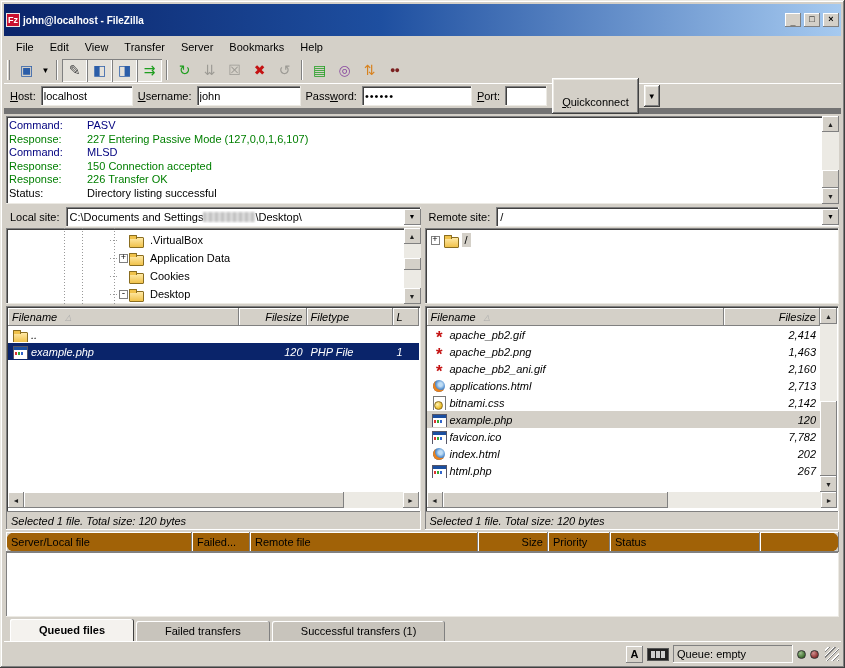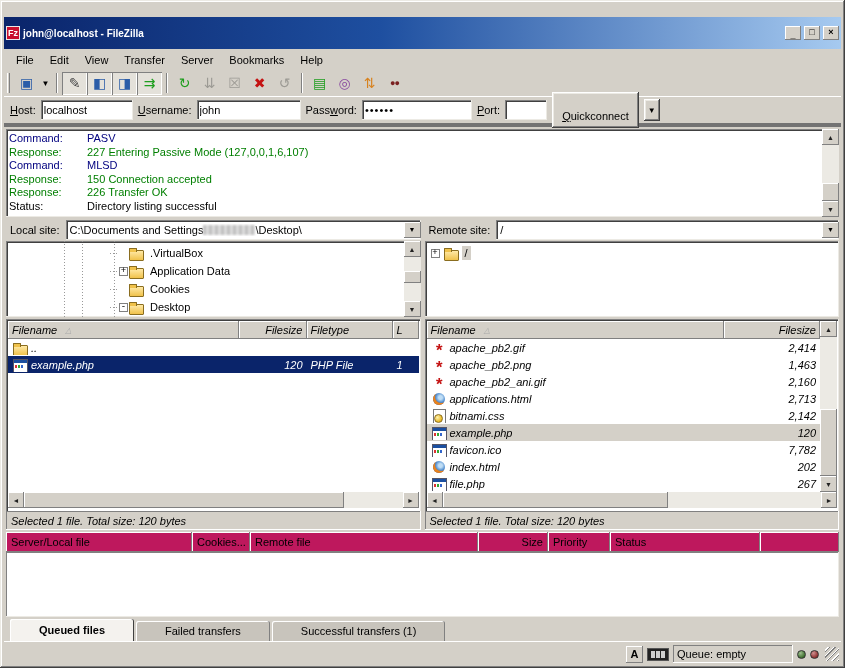--- a/index.html
+++ b/index.html
@@ -8,21 +8,21 @@
 
   .raised  { box-shadow: inset -1px -1px 0 #404040, inset 1px 1px 0 #fff, inset -2px -2px 0 #808080, inset 2px 2px 0 #ECEAE4; }
   .raised-thin { box-shadow: inset -1px -1px 0 #808080, inset 1px 1px 0 #fff; }
 
   .window { width:845px; height:668px; background:#D4D0C8; padding:4px;
             box-shadow: inset -1px -1px 0 #404040, inset 1px 1px 0 #ECEAE4, inset -2px -2px 0 #808080, inset 2px 2px 0 #fff;
             display:flex; flex-direction:column; }
 
   
   .titlebar { height:18px; flex:0 0 18px; background:linear-gradient(90deg,#0A246A 0%,#1E4FA0 45%,#A6CAF0 100%);
-              display:flex; align-items:center; padding:16px 2px; gap:3px;margin-top:13px; }
+              display:flex; align-items:center; padding:16px 2px; gap:3px; }
   .title-icon { width:14px; height:14px; background:#C8102E; color:#fff; font-weight:bold; font-size:9px;
                 display:flex; align-items:center; justify-content:center; border:1px solid #E8E8E8; flex:0 0 14px; }
   .title-text { color:#fff; font-weight:bold; font-size:10px; flex:1; white-space:nowrap; }
   .winbtn { width:16px; height:14px; background:#D4D0C8; display:flex; align-items:center; justify-content:center;
             font-size:9px; font-weight:bold; line-height:1; }
   .winbtn span { transform:translateY(-1px); }
   .winbtn.minimize span { transform:translateY(2px); }
 
   
   .menubar { height:21px; flex:0 0 21px; display:flex; align-items:center; padding-left:4px; }
@@ -35,21 +35,21 @@
   .tb-btn { width:25px; height:23px; display:flex; align-items:center; justify-content:center;
             font-size:14px; line-height:1; background:transparent; border:none; }
   .tb-btn.toggled { box-shadow: inset 1px 1px 0 #808080, inset -1px -1px 0 #fff; background:#E4E1DA; }
   .tb-btn.disabled { color:#9C9A94 !important; }
   .tb-drop { width:13px; height:23px; font-size:8px; display:flex; align-items:center; justify-content:center; border:none; background:transparent; }
   .c-blue{color:#2B5DA8} .c-green{color:#1F9E1F} .c-red{color:#C41212}
   .c-dark{color:#444} .c-orange{color:#D8821E} .c-maroon{color:#7A2020} .c-purple{color:#8A4AA0}
   .tb-btn.find-btn { font-size:9px; letter-spacing:-1px; font-weight:bold; }
 
   
-  .quickbar { height:30px; flex:0 0 30px; display:flex; align-items:center; gap:5px; padding:0 6px; border-bottom:4px solid #737373; }
+  .quickbar { height:30px; flex:0 0 30px; display:flex; align-items:center; gap:5px; padding:0 6px; border-bottom:6px solid #737373; }
   .qc-label { white-space:nowrap; }
   .u { text-decoration:underline; }
   .qc-input { height:20px; background:#fff; border:none; font:11px "Liberation Sans",sans-serif; padding:1px 3px;
               box-shadow: inset -1px -1px 0 #ECEAE4, inset 1px 1px 0 #808080, inset 2px 2px 0 #404040, inset -2px -2px 0 #fff; }
   .qc-host{width:92px} .qc-user{width:104px} .qc-pass{width:110px; letter-spacing:1px;} .qc-port{width:42px}
   .qc-btn { height:26px; padding:18px 10px; background:#D4D0C8; font:11px "Liberation Sans",sans-serif; border:none; }
   .qc-drop { width:16px; height:22px; background:#D4D0C8; border:none; font-size:8px; }
 
   
   .logpane { flex:0 0 88px; margin:2px 2px 1px 2px; background:#fff; display:flex; overflow:hidden;
@@ -133,21 +133,21 @@
   .cell.num { text-align:right; }
   .lc-name{flex:1 1 auto; min-width:0; display:flex; align-items:center;}
   .lc-size{width:68px; flex:0 0 68px;} .lc-type{width:86px; flex:0 0 86px;} .lc-mod{width:26px; flex:0 0 26px; padding-right:0;}
   .rc-name{flex:1 1 auto; min-width:0; display:flex; align-items:center;}
   .rc-size{width:96px; flex:0 0 96px;}
   .pane-status { height:19px; flex:0 0 19px; margin-top:1px; display:flex; align-items:center; padding:0 5px;
                  box-shadow: inset -1px -1px 0 #fff, inset 1px 1px 0 #808080; background:#D4D0C8; white-space:nowrap; overflow:hidden; }
 
   
   .queue { flex:0 0 111px; display:flex; flex-direction:column; padding:2px 2px 0 2px; }
-  .queue-hdr { height:20px; flex:0 0 20px; display:flex; background:#be185d; }
+  .queue-hdr { height:20px; flex:0 0 20px; display:flex; background:#a16207;border-radius:9px; }
   .qh { display:flex; align-items:center; padding:0 5px; white-space:nowrap; overflow:hidden;
         box-shadow: inset -1px -1px 0 #808080, inset 1px 1px 0 #fff; }
   .qh.num { justify-content:flex-end; }
   .q0{width:186px;flex:0 0 186px}.q1{width:58px;flex:0 0 58px}.q2{width:228px;flex:0 0 228px}
   .q3{width:70px;flex:0 0 70px}.q4{width:62px;flex:0 0 62px}.q5{width:150px;flex:0 0 150px}.q6{flex:1}
   .queue-body { flex:1; background:#fff; box-shadow: inset -1px -1px 0 #ECEAE4, inset 1px 1px 0 #808080; }
   .queue-tabs { height:24px; flex:0 0 24px; display:flex; align-items:flex-end; padding:2px 0 0 4px; gap:2px; }
   .qtab { height:20px; padding:0 29px; display:flex; align-items:center; background:#C8C4BC;
           box-shadow: inset -1px 0 0 #808080, inset 1px 1px 0 #fff; border-radius:2px 2px 0 0; }
   .qtab.active { background:#F4F2EE; font-weight:bold; height:22px; box-shadow: inset -1px 0 0 #404040, inset 1px 1px 0 #fff; }
@@ -476,21 +476,21 @@
                 <div class="file-row">
                   <div class="cell rc-name">
                       <span class="fi fi-firefox"></span>
                       <span>index.html</span>
                     </div>
                   <div class="cell rc-size num">202</div>
                 </div>
                 <div class="file-row">
                   <div class="cell rc-name">
                       <span class="fi fi-win"></span>
-                      <span>file.php</span>
+                      <span>html.php</span>
                     </div>
                   <div class="cell rc-size num">267</div>
                 </div>
               </div>
             </div>
             <div class="v-scroll">
               <div class="sb-btn raised-thin">▲</div>
               <div class="spacer" style="flex:0 0 42%"></div>
               <div class="sb-thumb raised-thin" style="flex:1"></div>
               <div class="sb-btn raised-thin">▼</div>
@@ -504,21 +504,21 @@
           </div>
         </div>
       </div>
       <div class="pane-status">Selected 1 file. Total size: 120 bytes</div>
     </div>
   </div>
 
   <div class="queue">
     <div class="queue-hdr">
       <div class="qh q0">Server/Local file</div>
-      <div class="qh q1">Cookies...</div>
+      <div class="qh q1">Failed...</div>
       <div class="qh q2">Remote file</div>
       <div class="qh q3 num">Size</div>
       <div class="qh q4">Priority</div>
       <div class="qh q5">Status</div>
       <div class="qh q6"></div>
     </div>
     <div class="queue-body"></div>
     <div class="queue-tabs">
       <div class="qtab active">Queued files</div>
       <div class="qtab">Failed transfers</div>

